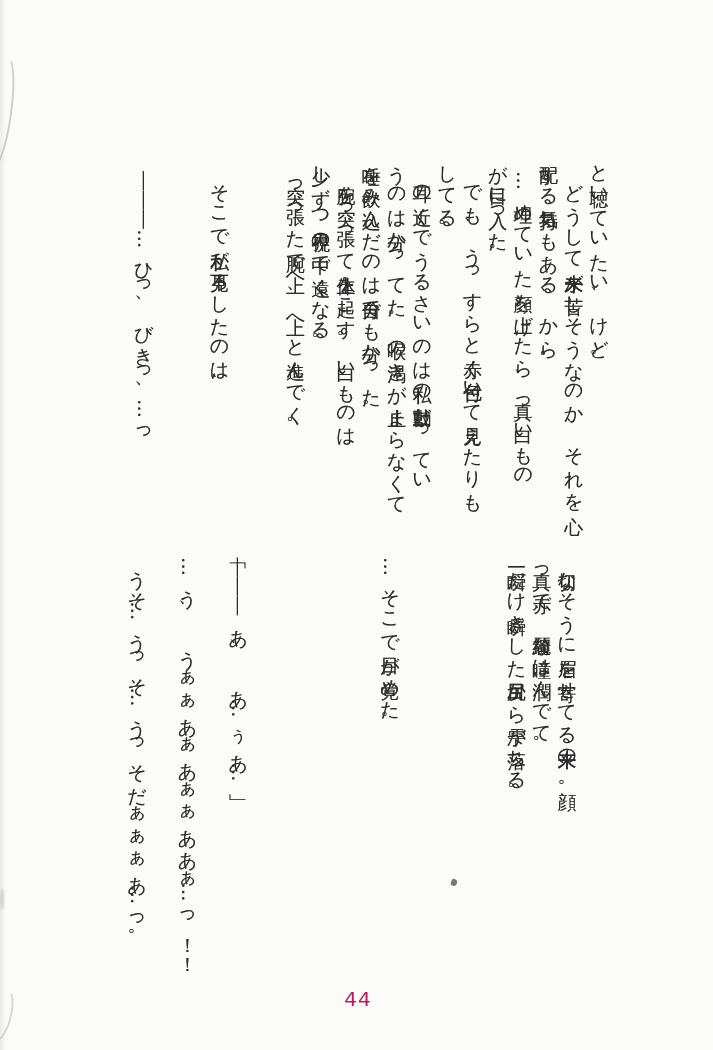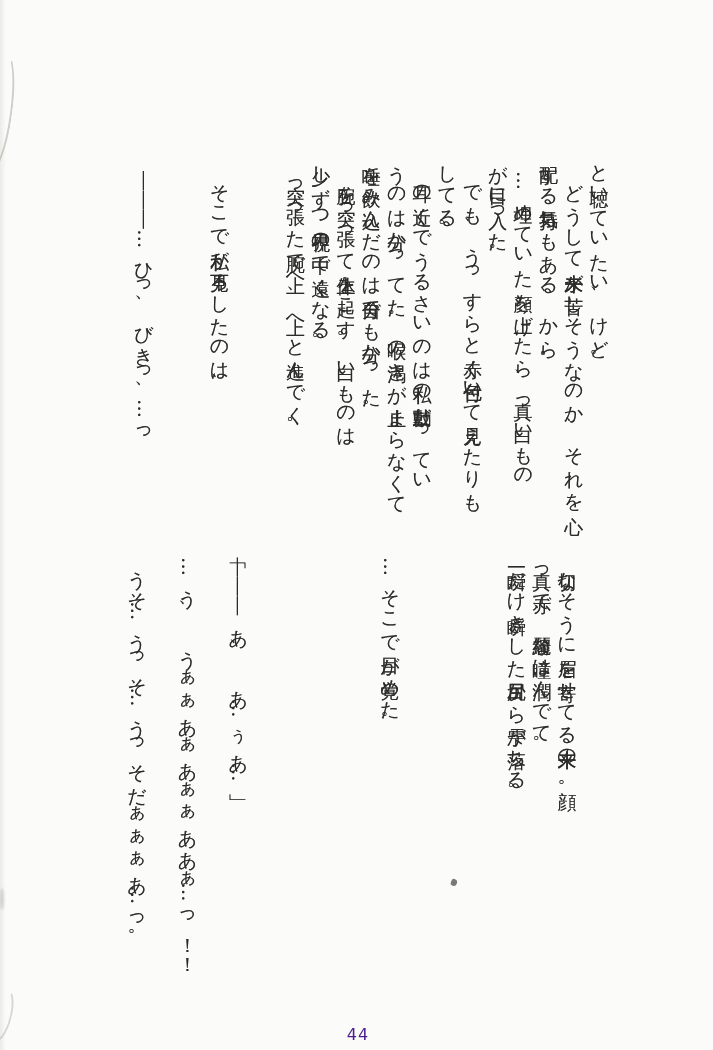--- a/index.html
+++ b/index.html
@@ -48,26 +48,26 @@
   }
   .tcol {
     width: 25.3px;
     height: 100%;
     white-space: nowrap;
     overflow: visible;
   }
   #page-number {
     position: absolute;
     left: 318px;
-    top: 1025px;
+    top: 987px;
     width: 80px;
     text-align: center;
-    font-size: 16px;
+    font-size: 20px;
     letter-spacing: 1px;
-    color: #4c1d95;
+    color: #be185d;
     font-family: "DejaVu Sans", "Liberation Sans", sans-serif;
   }
   
   .artifact { position: absolute; pointer-events: none; }
   #artifact-top-left-arc {
     left: -16px; top: 52px;
     width: 24px; height: 118px;
     border: 2px solid rgba(150,150,143,0.45);
     border-radius: 50%;
     border-left-color: transparent;

